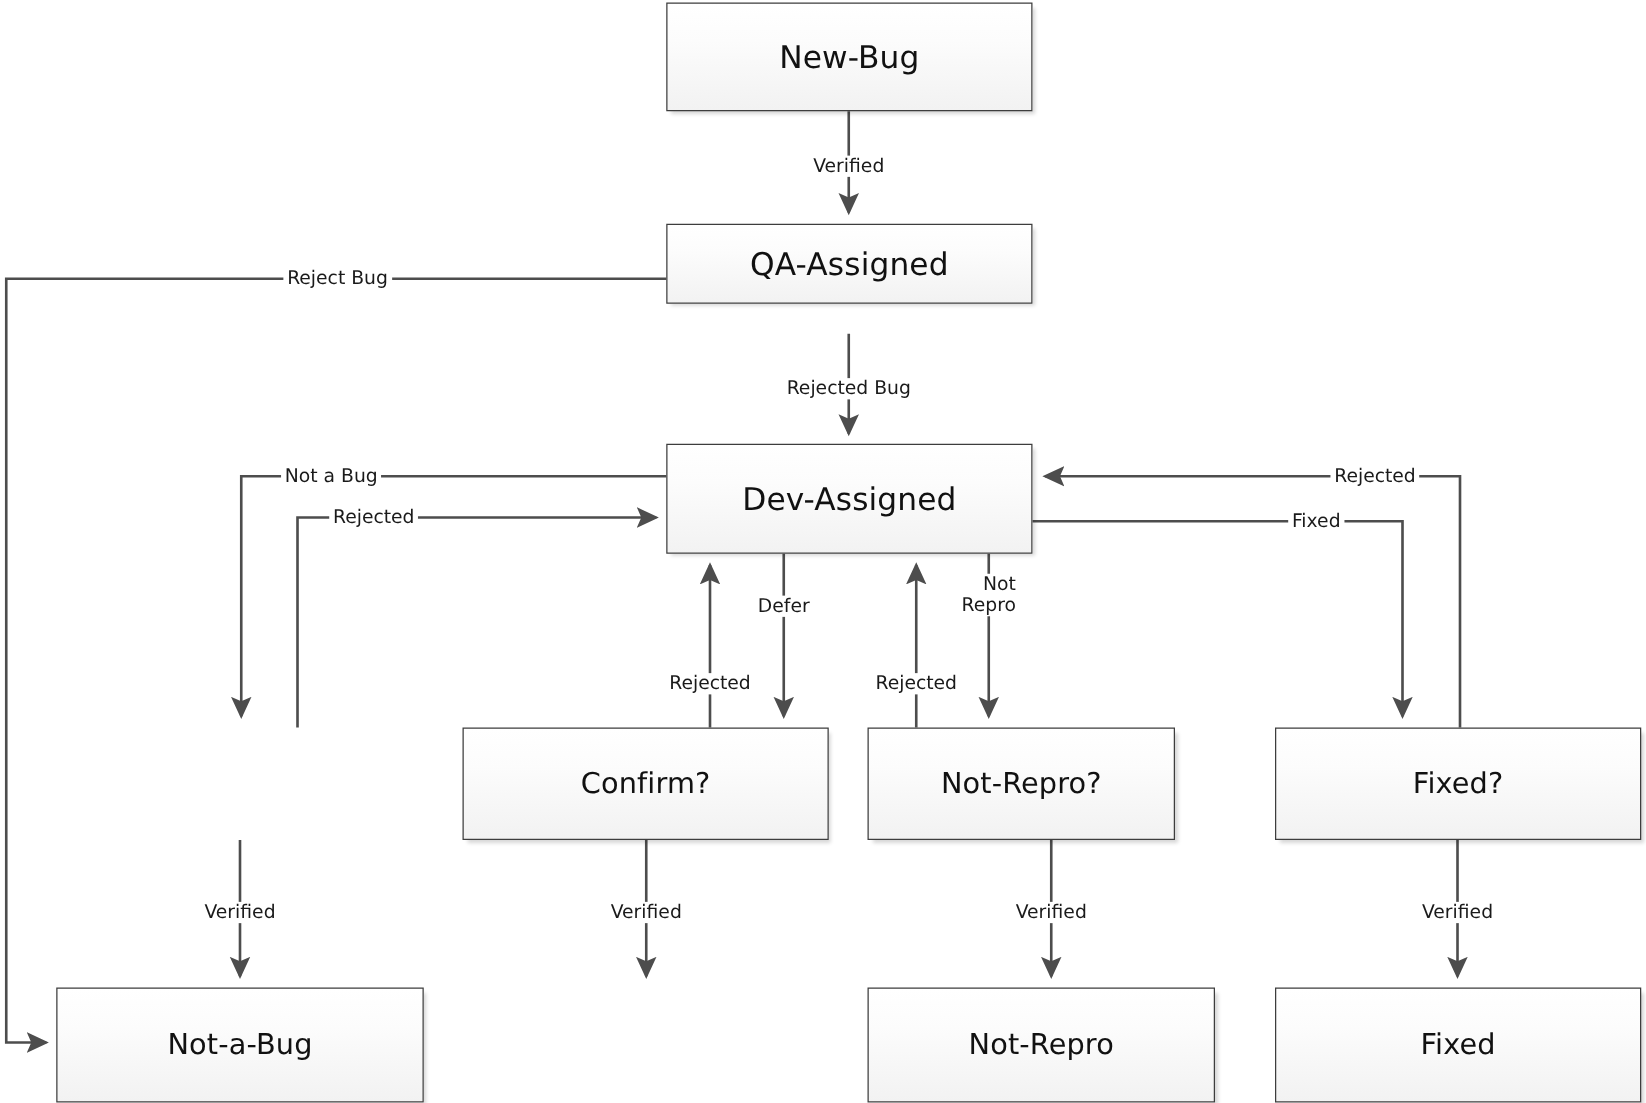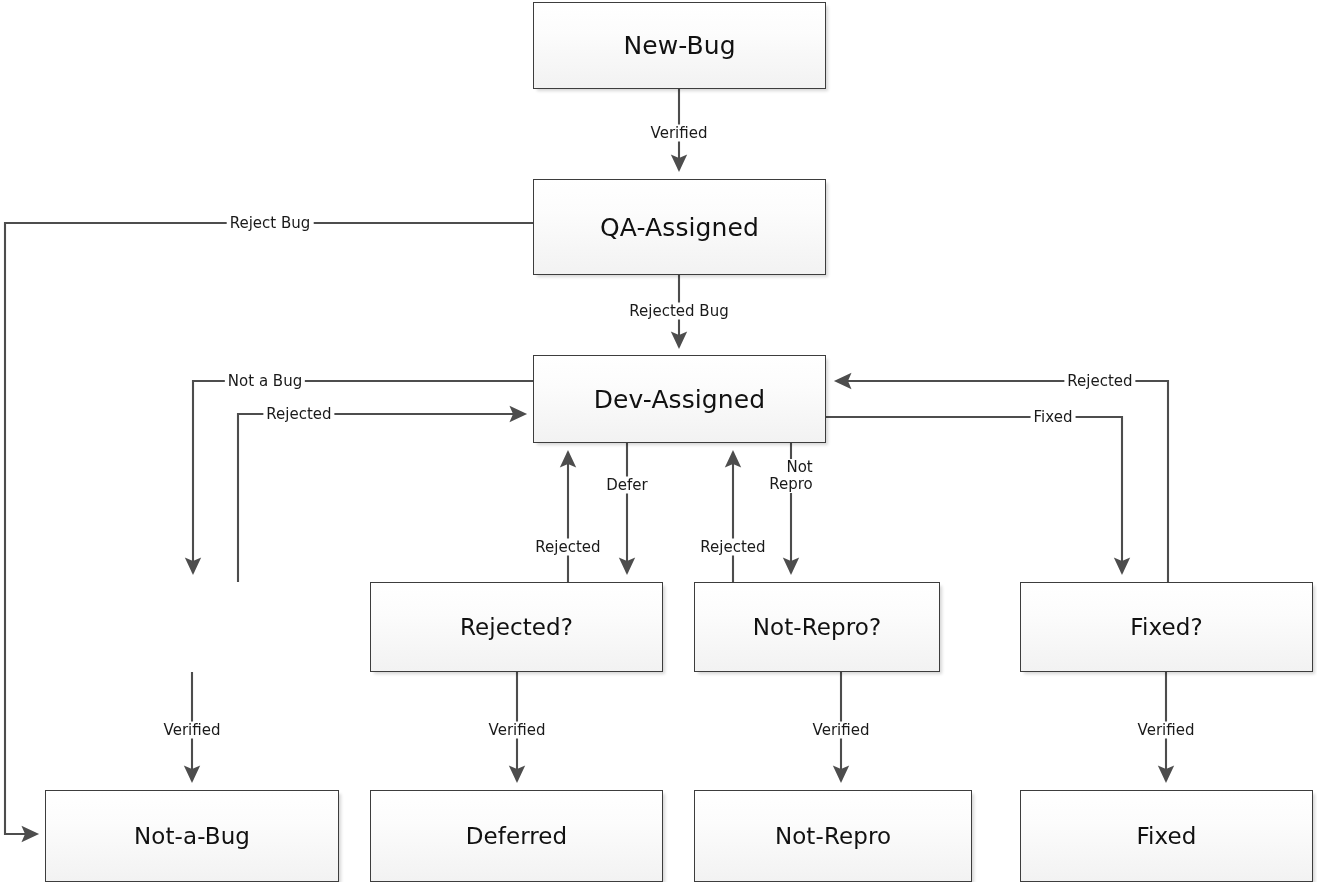--- a/index.html
+++ b/index.html
@@ -95,48 +95,45 @@
       <path d="M517,672 L517,781" marker-end="url(#ah)"></path>
       <path d="M841,672 L841,781" marker-end="url(#ah)"></path>
       <path d="M1166,672 L1166,781" marker-end="url(#ah)"></path>
     </g>
   </svg>
 
   <div class="node big" style="left:533px;top:2px;width:293px;height:87px;">
     <span>New-Bug</span>
   </div>
 
-  <div class="node big" style="left:533px;top:179px;width:293px;height:96px;">
+  <div class="node big" style="left:533px;top:179px;width:293px;height:64px;">
     <span>QA-Assigned</span>
   </div>
 
   <div class="node big" style="left:533px;top:355px;width:293px;height:88px;">
     <span>Dev-Assigned</span>
   </div>
 
 
   <div class="node mid" style="left:370px;top:582px;width:293px;height:90px;">
-    <span>Rejected?</span>
+    <span>Confirm?</span>
   </div>
 
   <div class="node mid" style="left:694px;top:582px;width:246px;height:90px;">
     <span>Not-Repro?</span>
   </div>
 
   <div class="node mid" style="left:1020px;top:582px;width:293px;height:90px;">
     <span>Fixed?</span>
   </div>
 
   <div class="node mid" style="left:45px;top:790px;width:294px;height:92px;">
     <span>Not-a-Bug</span>
   </div>
 
-  <div class="node mid" style="left:370px;top:790px;width:293px;height:92px;">
-    <span>Deferred</span>
-  </div>
 
   <div class="node mid" style="left:694px;top:790px;width:278px;height:92px;">
     <span>Not-Repro</span>
   </div>
 
   <div class="node mid" style="left:1020px;top:790px;width:293px;height:92px;">
     <span>Fixed</span>
   </div>
 
   <div class="edge-label" style="left:679px;top:133px;">Verified</div>

